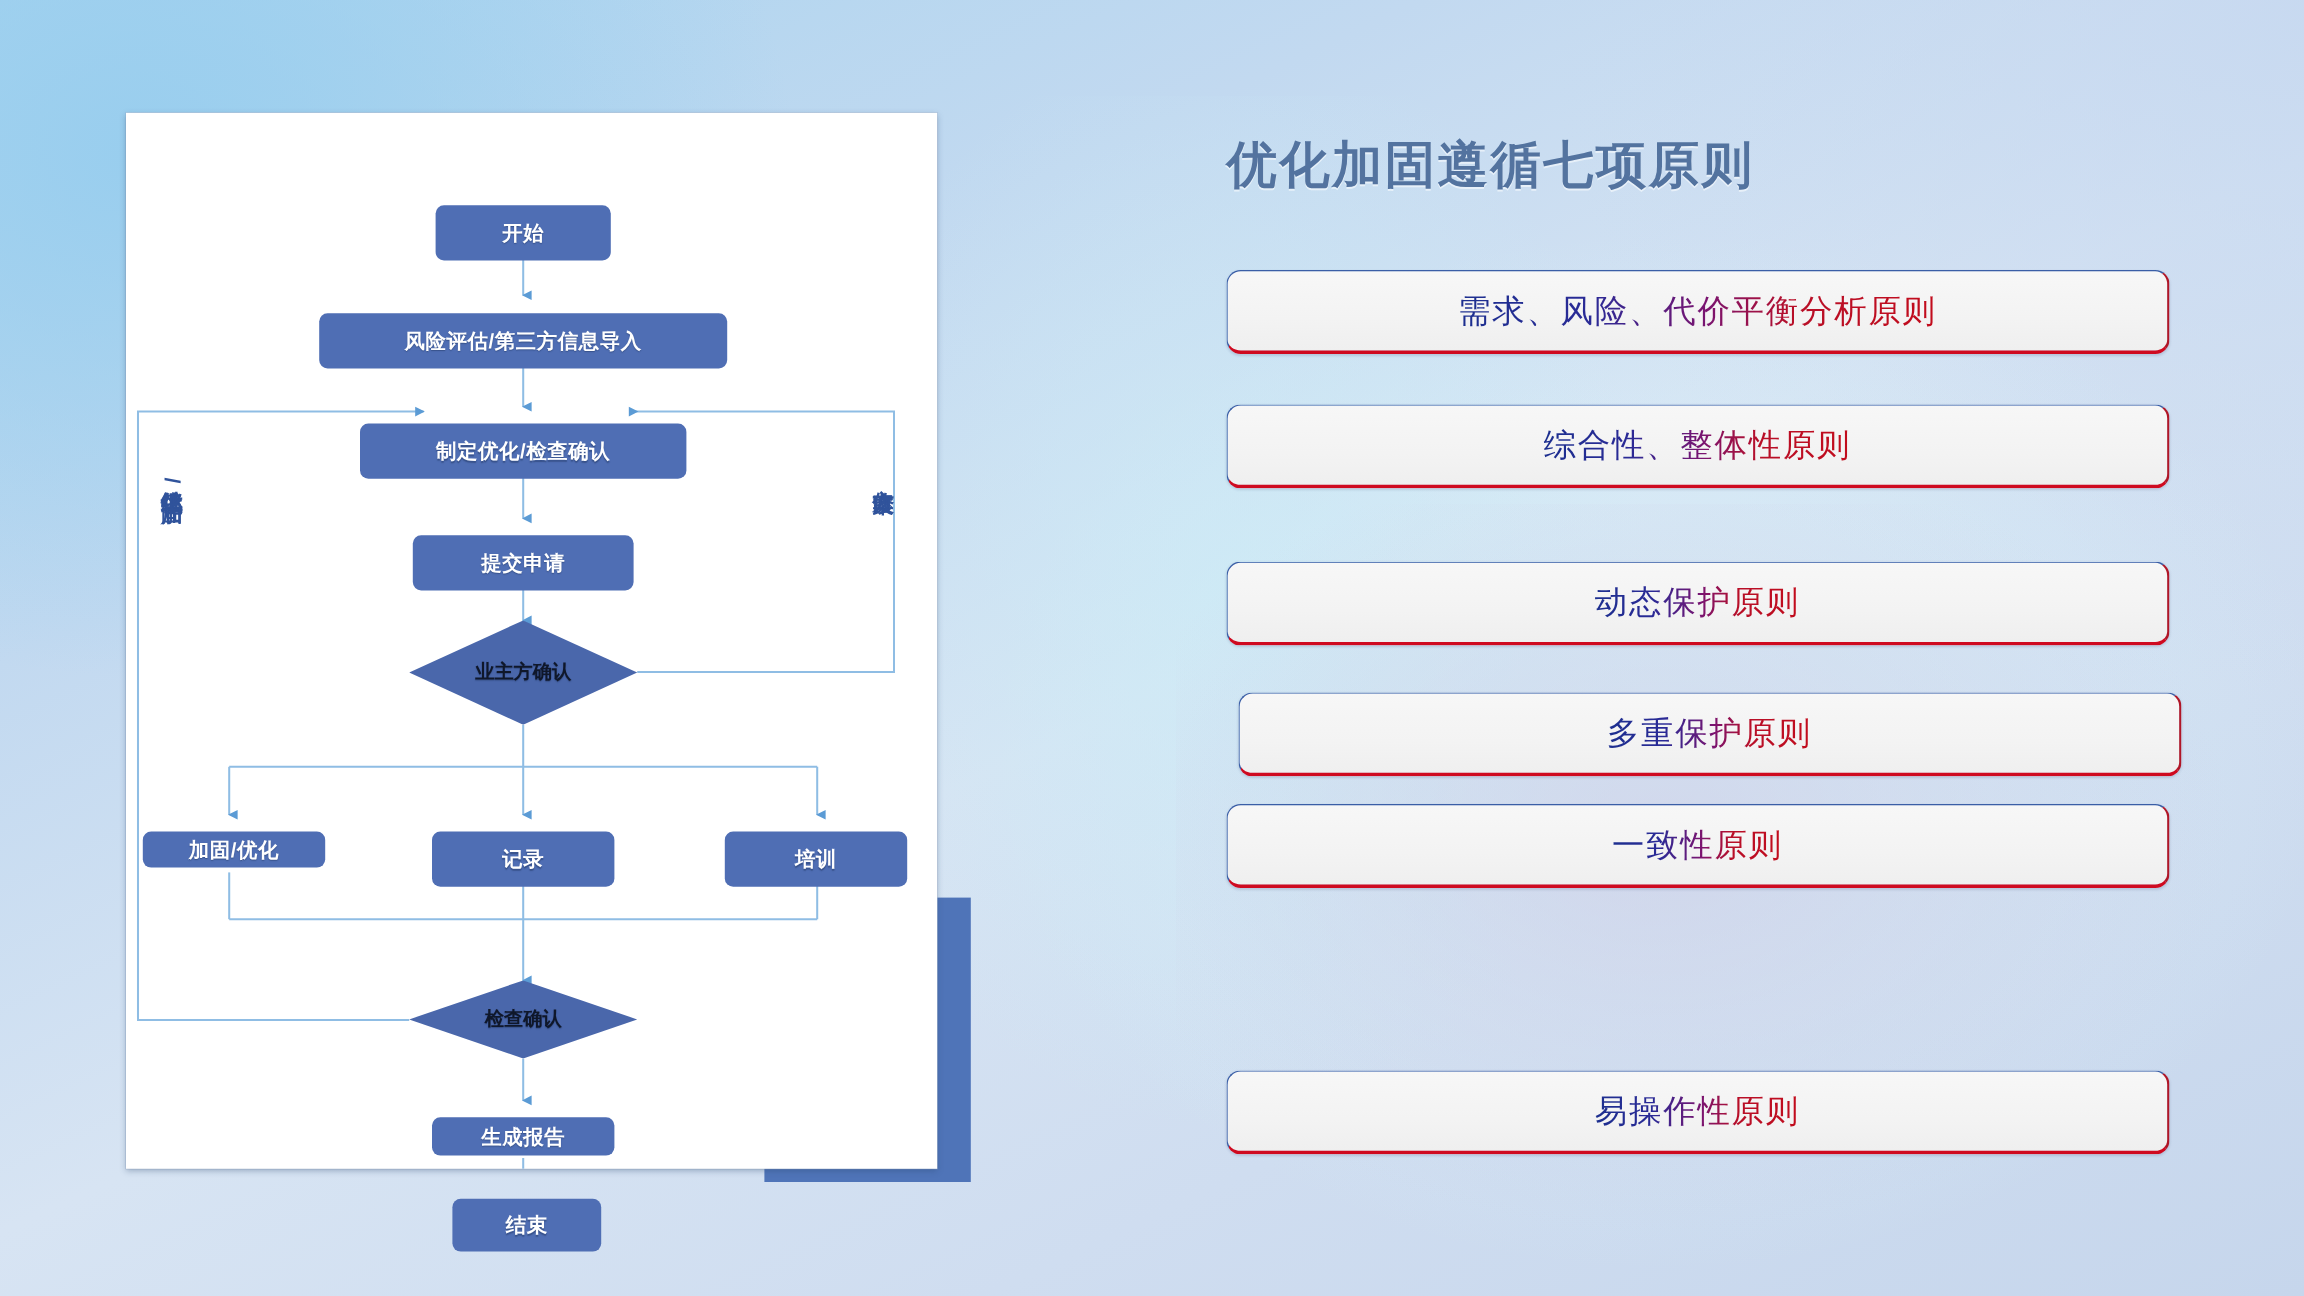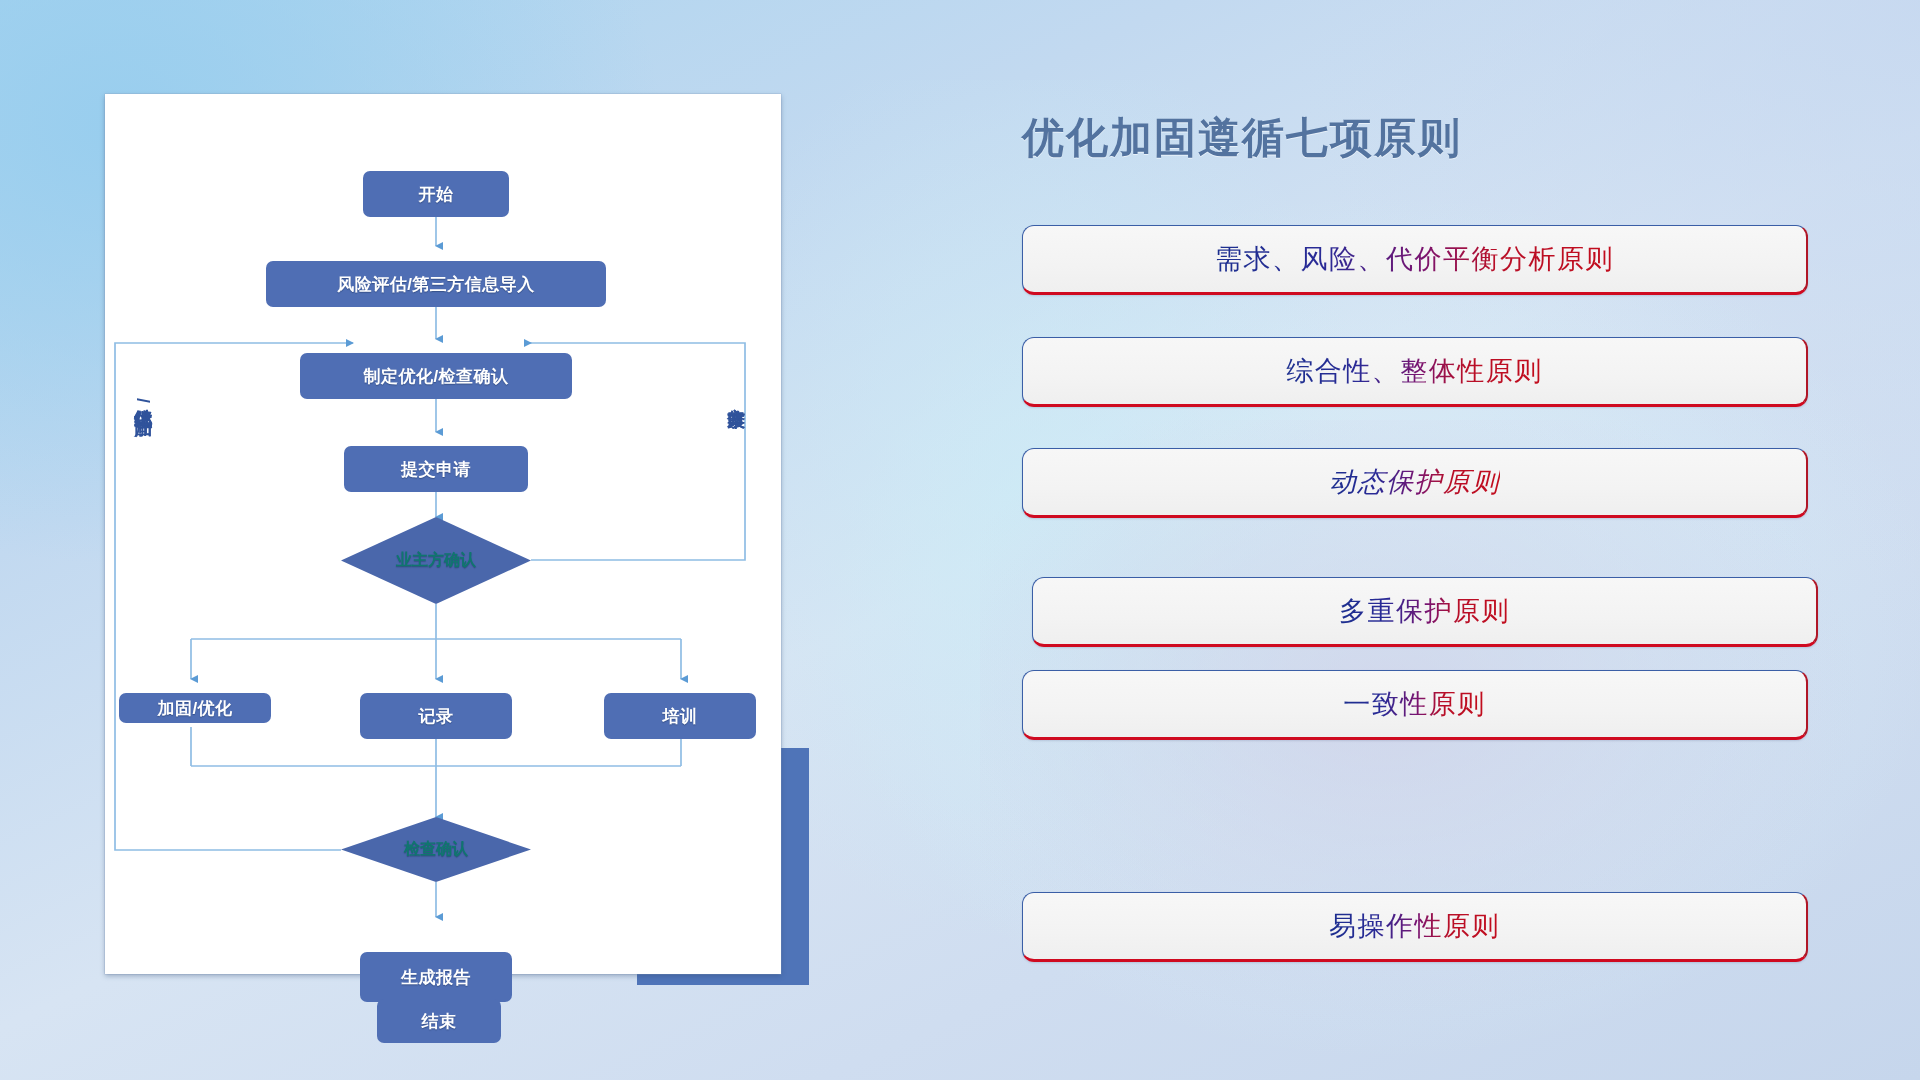--- a/index.html
+++ b/index.html
@@ -50,21 +50,21 @@
     font-weight:bold;letter-spacing:.5px;
     text-shadow:0 1px 1px rgba(25,45,85,.45);
     font-size:17px;line-height:1;
     white-space:nowrap;
     margin-top:12px;
   }
   .diamond-wrap{position:absolute;}
   .diamond-wrap svg{display:block;}
   .diamond-label{
     position:absolute;inset:0;display:flex;align-items:center;justify-content:center;
-    color:#0f766e;font-weight:bold;font-size:16px;
+    color:#0f172a;font-weight:bold;font-size:16px;
     text-shadow:0 1px 1px rgba(25,45,85,.45);
     pointer-events:none;
   }
   .vtext{
     position:absolute;
     writing-mode:vertical-rl;
     color:#30539b;font-weight:bold;font-size:18px;line-height:1.12;
     letter-spacing:1px;
     white-space:nowrap;
   }
@@ -177,40 +177,40 @@
 
       <div class="node" style="left:499px;top:587px;width:152px;height:46px;">培训</div>
 
       <div class="diamond-wrap" style="left:236px;top:723px;width:190px;height:65px;">
         <svg width="190" height="65" viewBox="0 0 190 65">
           <polygon points="95,0 190,32.5 95,65 0,32.5" fill="#4a67ab"></polygon>
         </svg>
         <div class="diamond-label">检查确认</div>
       </div>
 
-      <div class="node" style="left:255px;top:846px;width:152px;height:50px;">生成报告</div>
+      <div class="node" style="left:255px;top:825px;width:152px;height:32px;">生成报告</div>
 
       <div class="node" style="left:272px;top:893px;width:124px;height:44px;">结束</div>
 
       <div class="vtext" style="left:28px;top:300px;">继续优化/加固</div>
 
       <div class="vtext" style="left:621px;top:300px;">方案修改</div>
     </div>
   </div>
 
   <div id="right">
     <div id="panel-title">优化加固遵循七项原则</div>
 
     <div class="principle" style="top:115px;font-family:Liberation Serif, serif;">
       <span class="ptext">需求、风险、代价平衡分析原则</span>
     </div>
     <div class="principle" style="top:227px;">
       <span class="ptext">综合性、整体性原则</span>
     </div>
-    <div class="principle" style="top:338px;font-style:italic;">
+    <div class="principle" style="top:358px;">
       <span class="ptext">动态保护原则</span>
     </div>
     <div class="principle" style="top:467px;margin-left:10px;">
       <span class="ptext">多重保护原则</span>
     </div>
     <div class="principle" style="top:560px;">
       <span class="ptext">一致性原则</span>
     </div>
     <div class="principle" style="top:782px;">
       <span class="ptext">易操作性原则</span>

